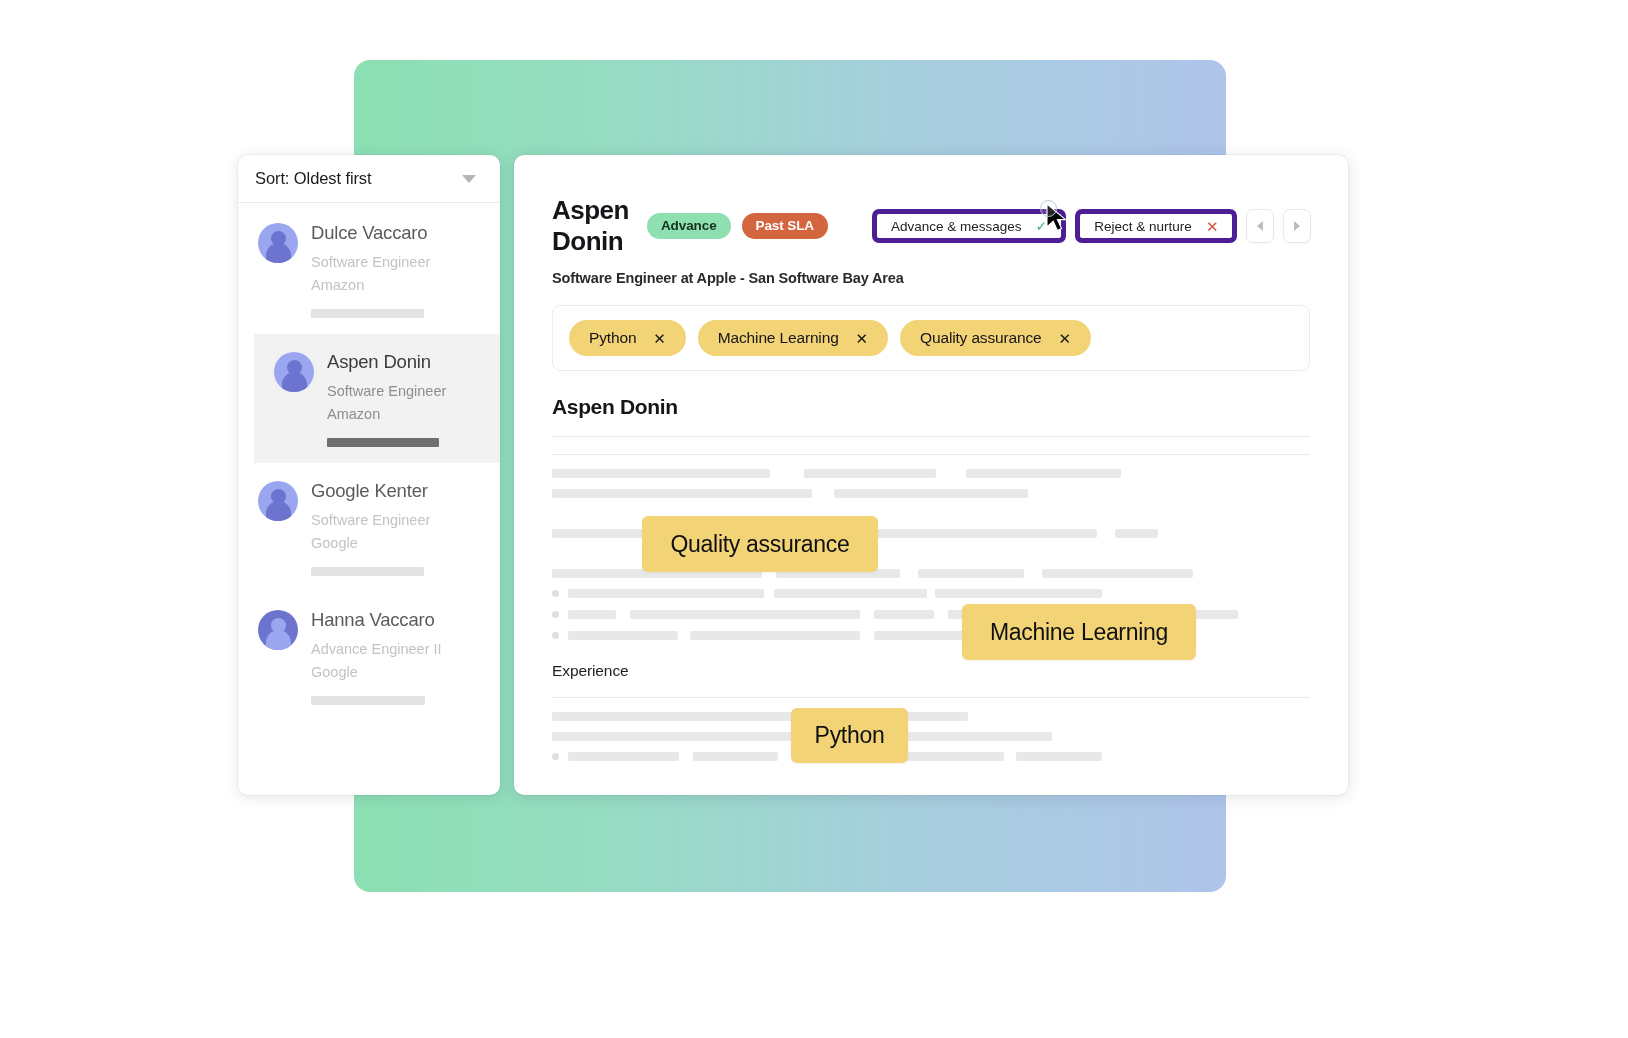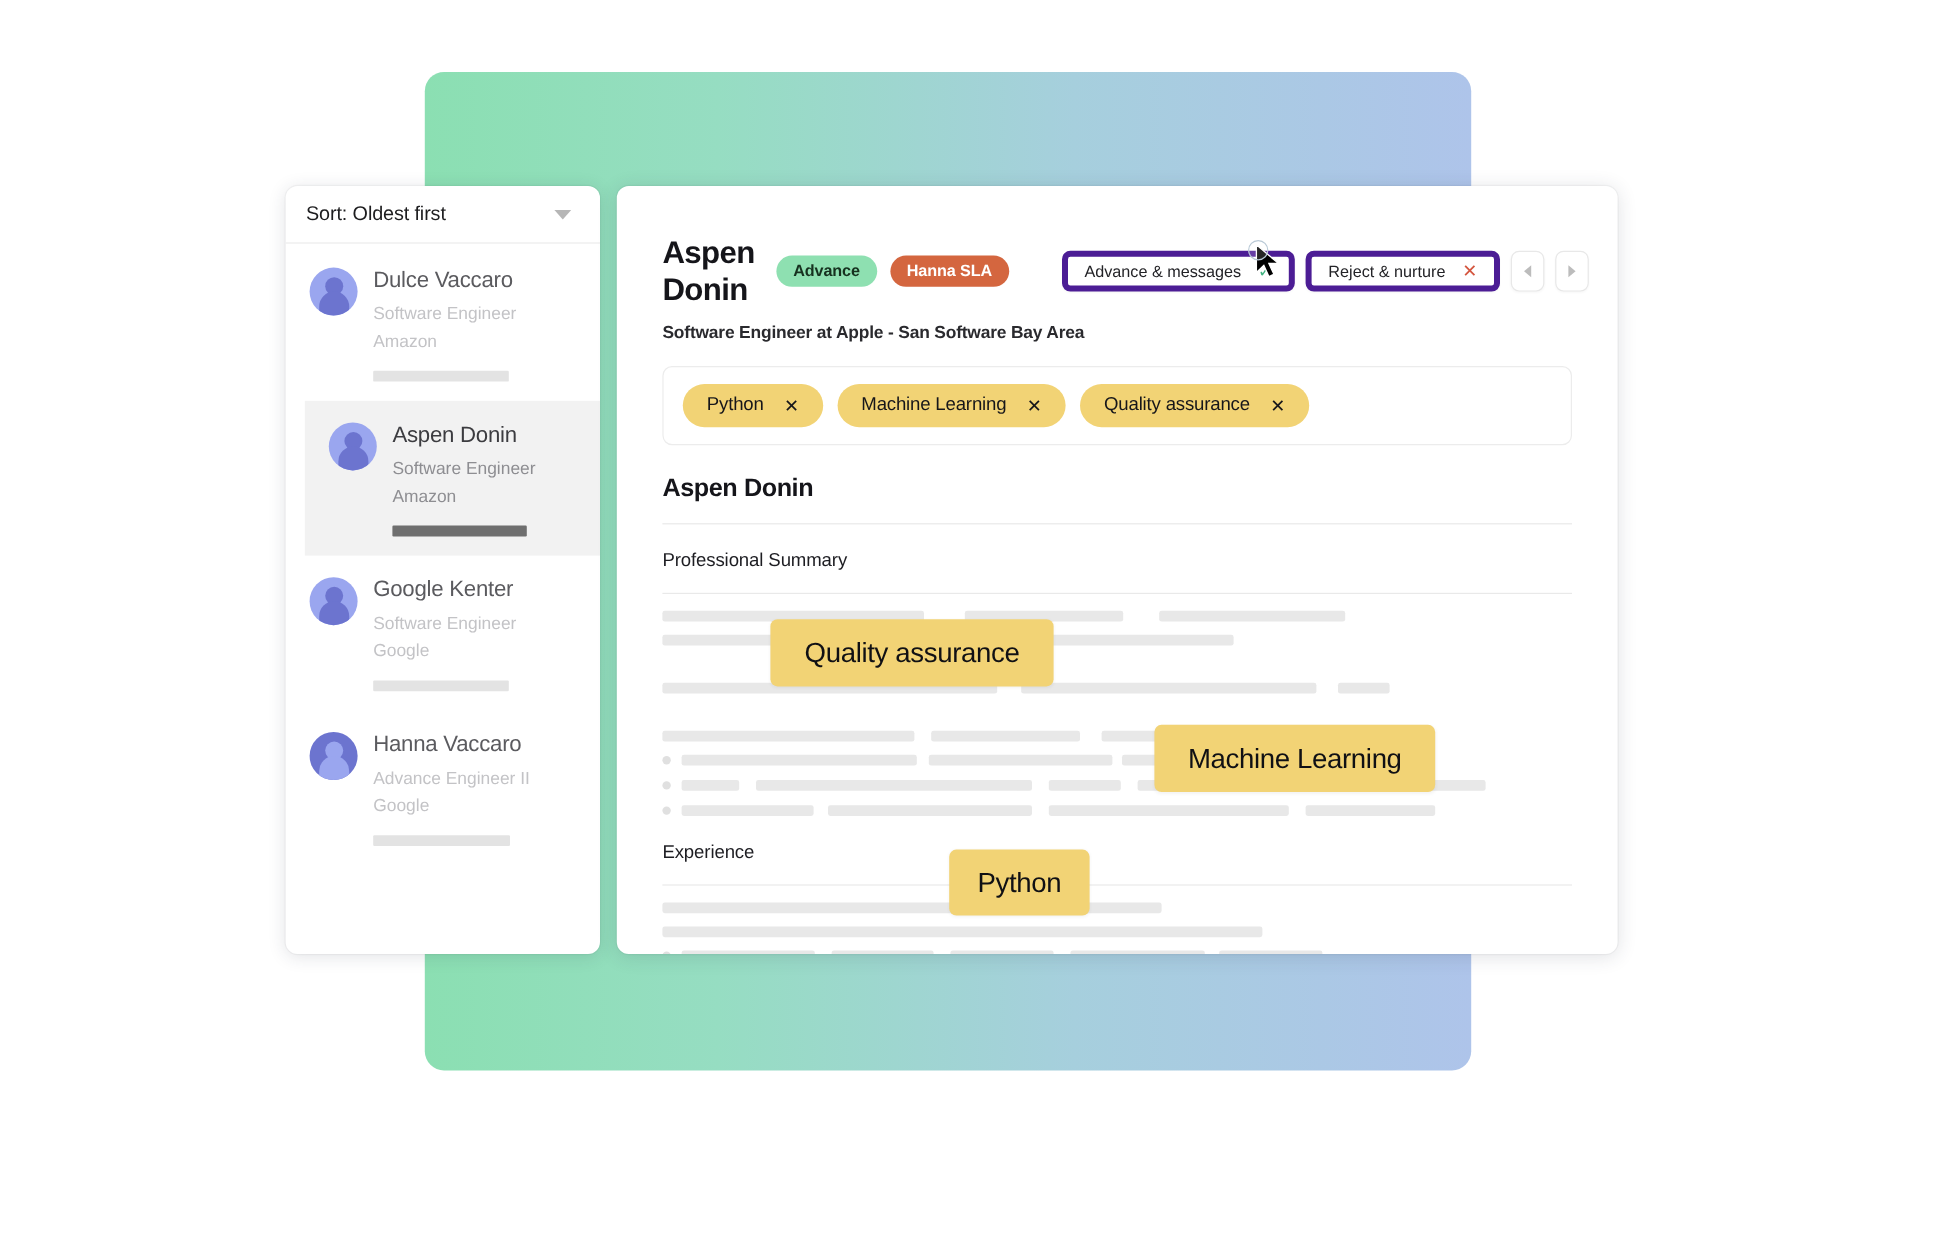--- a/index.html
+++ b/index.html
@@ -396,21 +396,21 @@
         </div>
       </div>
   </div>
 
   <div class="detail">
     <div class="detail-inner">
 
       <div class="head-row">
         <span class="cand-title">Aspen Donin</span>
         <span class="pill pill-referral">Advance</span>
-        <span class="pill pill-sla">Hanna SLA</span>
+        <span class="pill pill-sla">Past SLA</span>
 
         <div class="act-group">
           <div class="act-btn">
             <span>Advance &amp; messages</span>
             <span class="ico-check">✓</span>
           </div>
           <div class="act-btn">
             <span>Reject &amp; nurture</span>
             <span class="ico-x">✕</span>
           </div>
@@ -436,21 +436,20 @@
           </div>
           <div class="skill-chip">
             <span>Quality assurance</span>
             <span class="chip-x">✕</span>
           </div>
         </div>
 
       <div class="res-name">Aspen Donin</div>
       <div class="hr"></div>
 
-      <div class="sec-head">Professional Summary</div>
       <div class="hr"></div>
       <div class="skel-area" id="skel-summary">
           <div class="srow tight">
             <span class="sseg" style="width: 218px;"></span>
             <span class="sgap" style="width: 34px;"></span>
             <span class="sseg" style="width: 132px;"></span>
             <span class="sgap" style="width: 30px;"></span>
             <span class="sseg" style="width: 155px;"></span>
           </div>
           <div class="srow tight">

